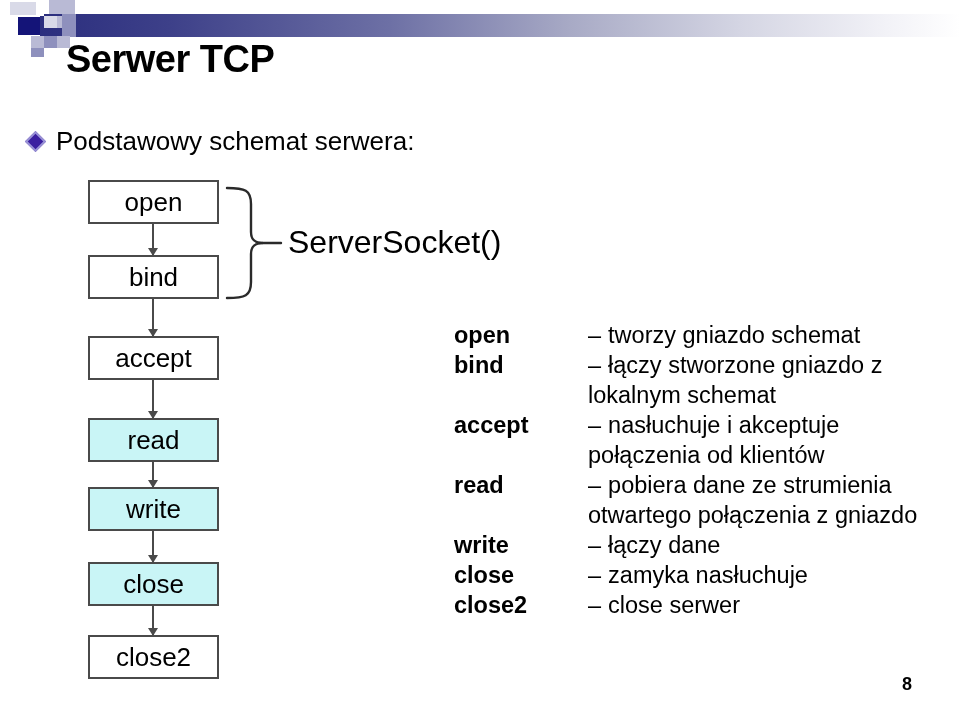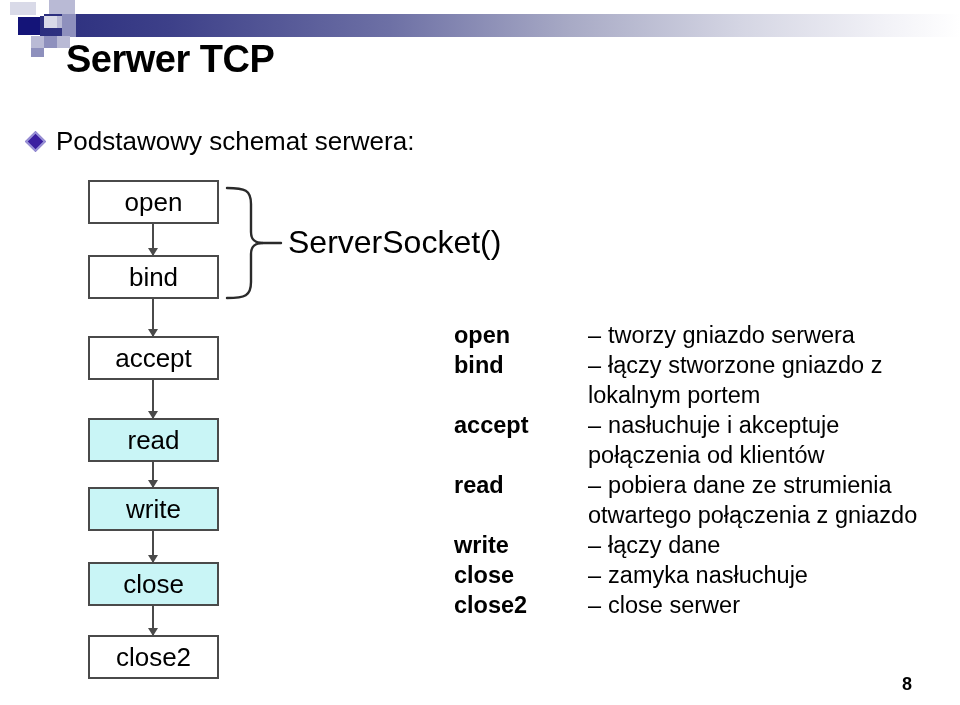--- a/index.html
+++ b/index.html
@@ -213,25 +213,25 @@
   <svg width="120" height="118" viewBox="0 0 120 118" fill="none">
     <path d="M2 4 C20 4 26 6 26 20 L26 48 C26 56 30 59 38 59 C30 59 26 62 26 70 L26 98 C26 112 20 114 2 114" stroke="#2a2a2a" stroke-width="2.4" fill="none" stroke-linecap="round"></path>
     <path d="M38 59 L56 59" stroke="#2a2a2a" stroke-width="2.4" stroke-linecap="round"></path>
   </svg>
 </div>
 <div id="serversocket-label">ServerSocket()</div>
 
 <div id="descriptions">
   <div class="desc-row">
     <div class="desc-term">open</div>
-    <div class="desc-def"><span class="dash">–</span><span>tworzy gniazdo serwera</span></div>
+    <div class="desc-def"><span class="dash">–</span><span>tworzy gniazdo schemat</span></div>
   </div>
   <div class="desc-row">
     <div class="desc-term">bind</div>
-    <div class="desc-def"><span class="dash">–</span><span>łączy stworzone gniazdo z lokalnym portem</span></div>
+    <div class="desc-def"><span class="dash">–</span><span>łączy stworzone gniazdo z lokalnym schemat</span></div>
   </div>
   <div class="desc-row">
     <div class="desc-term">accept</div>
     <div class="desc-def"><span class="dash">–</span><span>nasłuchuje i akceptuje połączenia od klientów</span></div>
   </div>
   <div class="desc-row">
     <div class="desc-term">read</div>
     <div class="desc-def"><span class="dash">–</span><span>pobiera dane ze strumienia otwartego połączenia z gniazdo</span></div>
   </div>
   <div class="desc-row">

